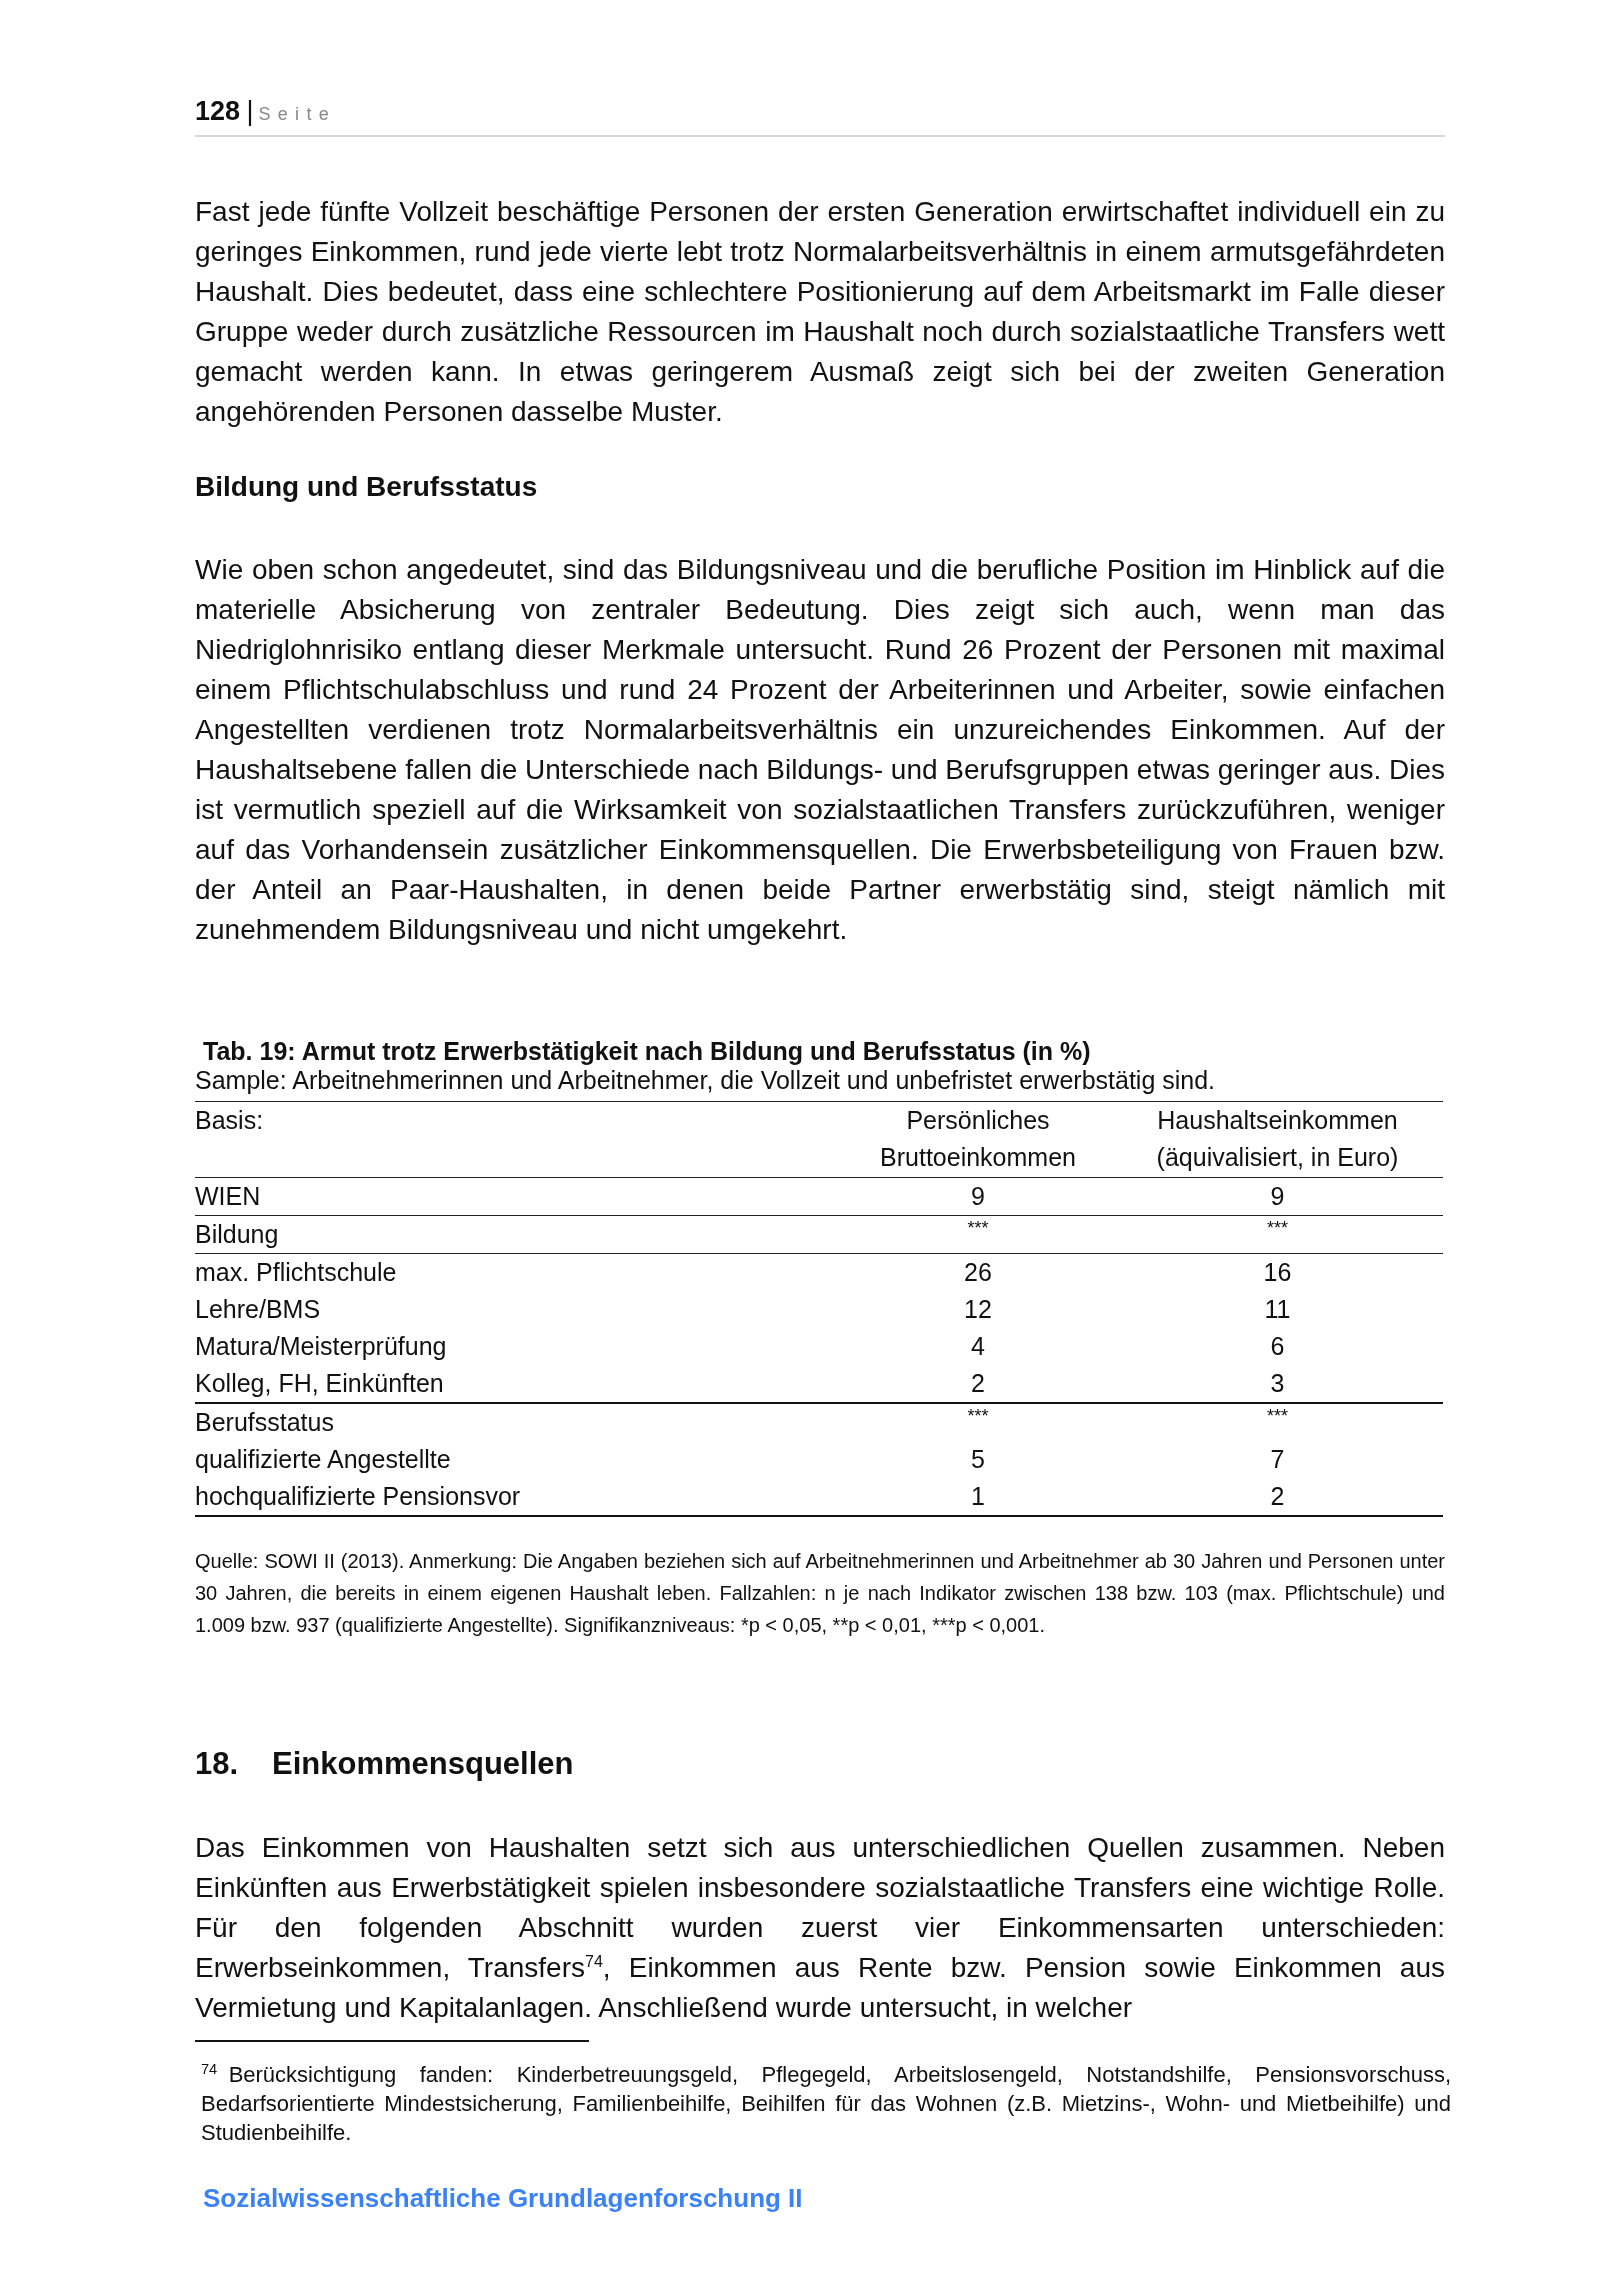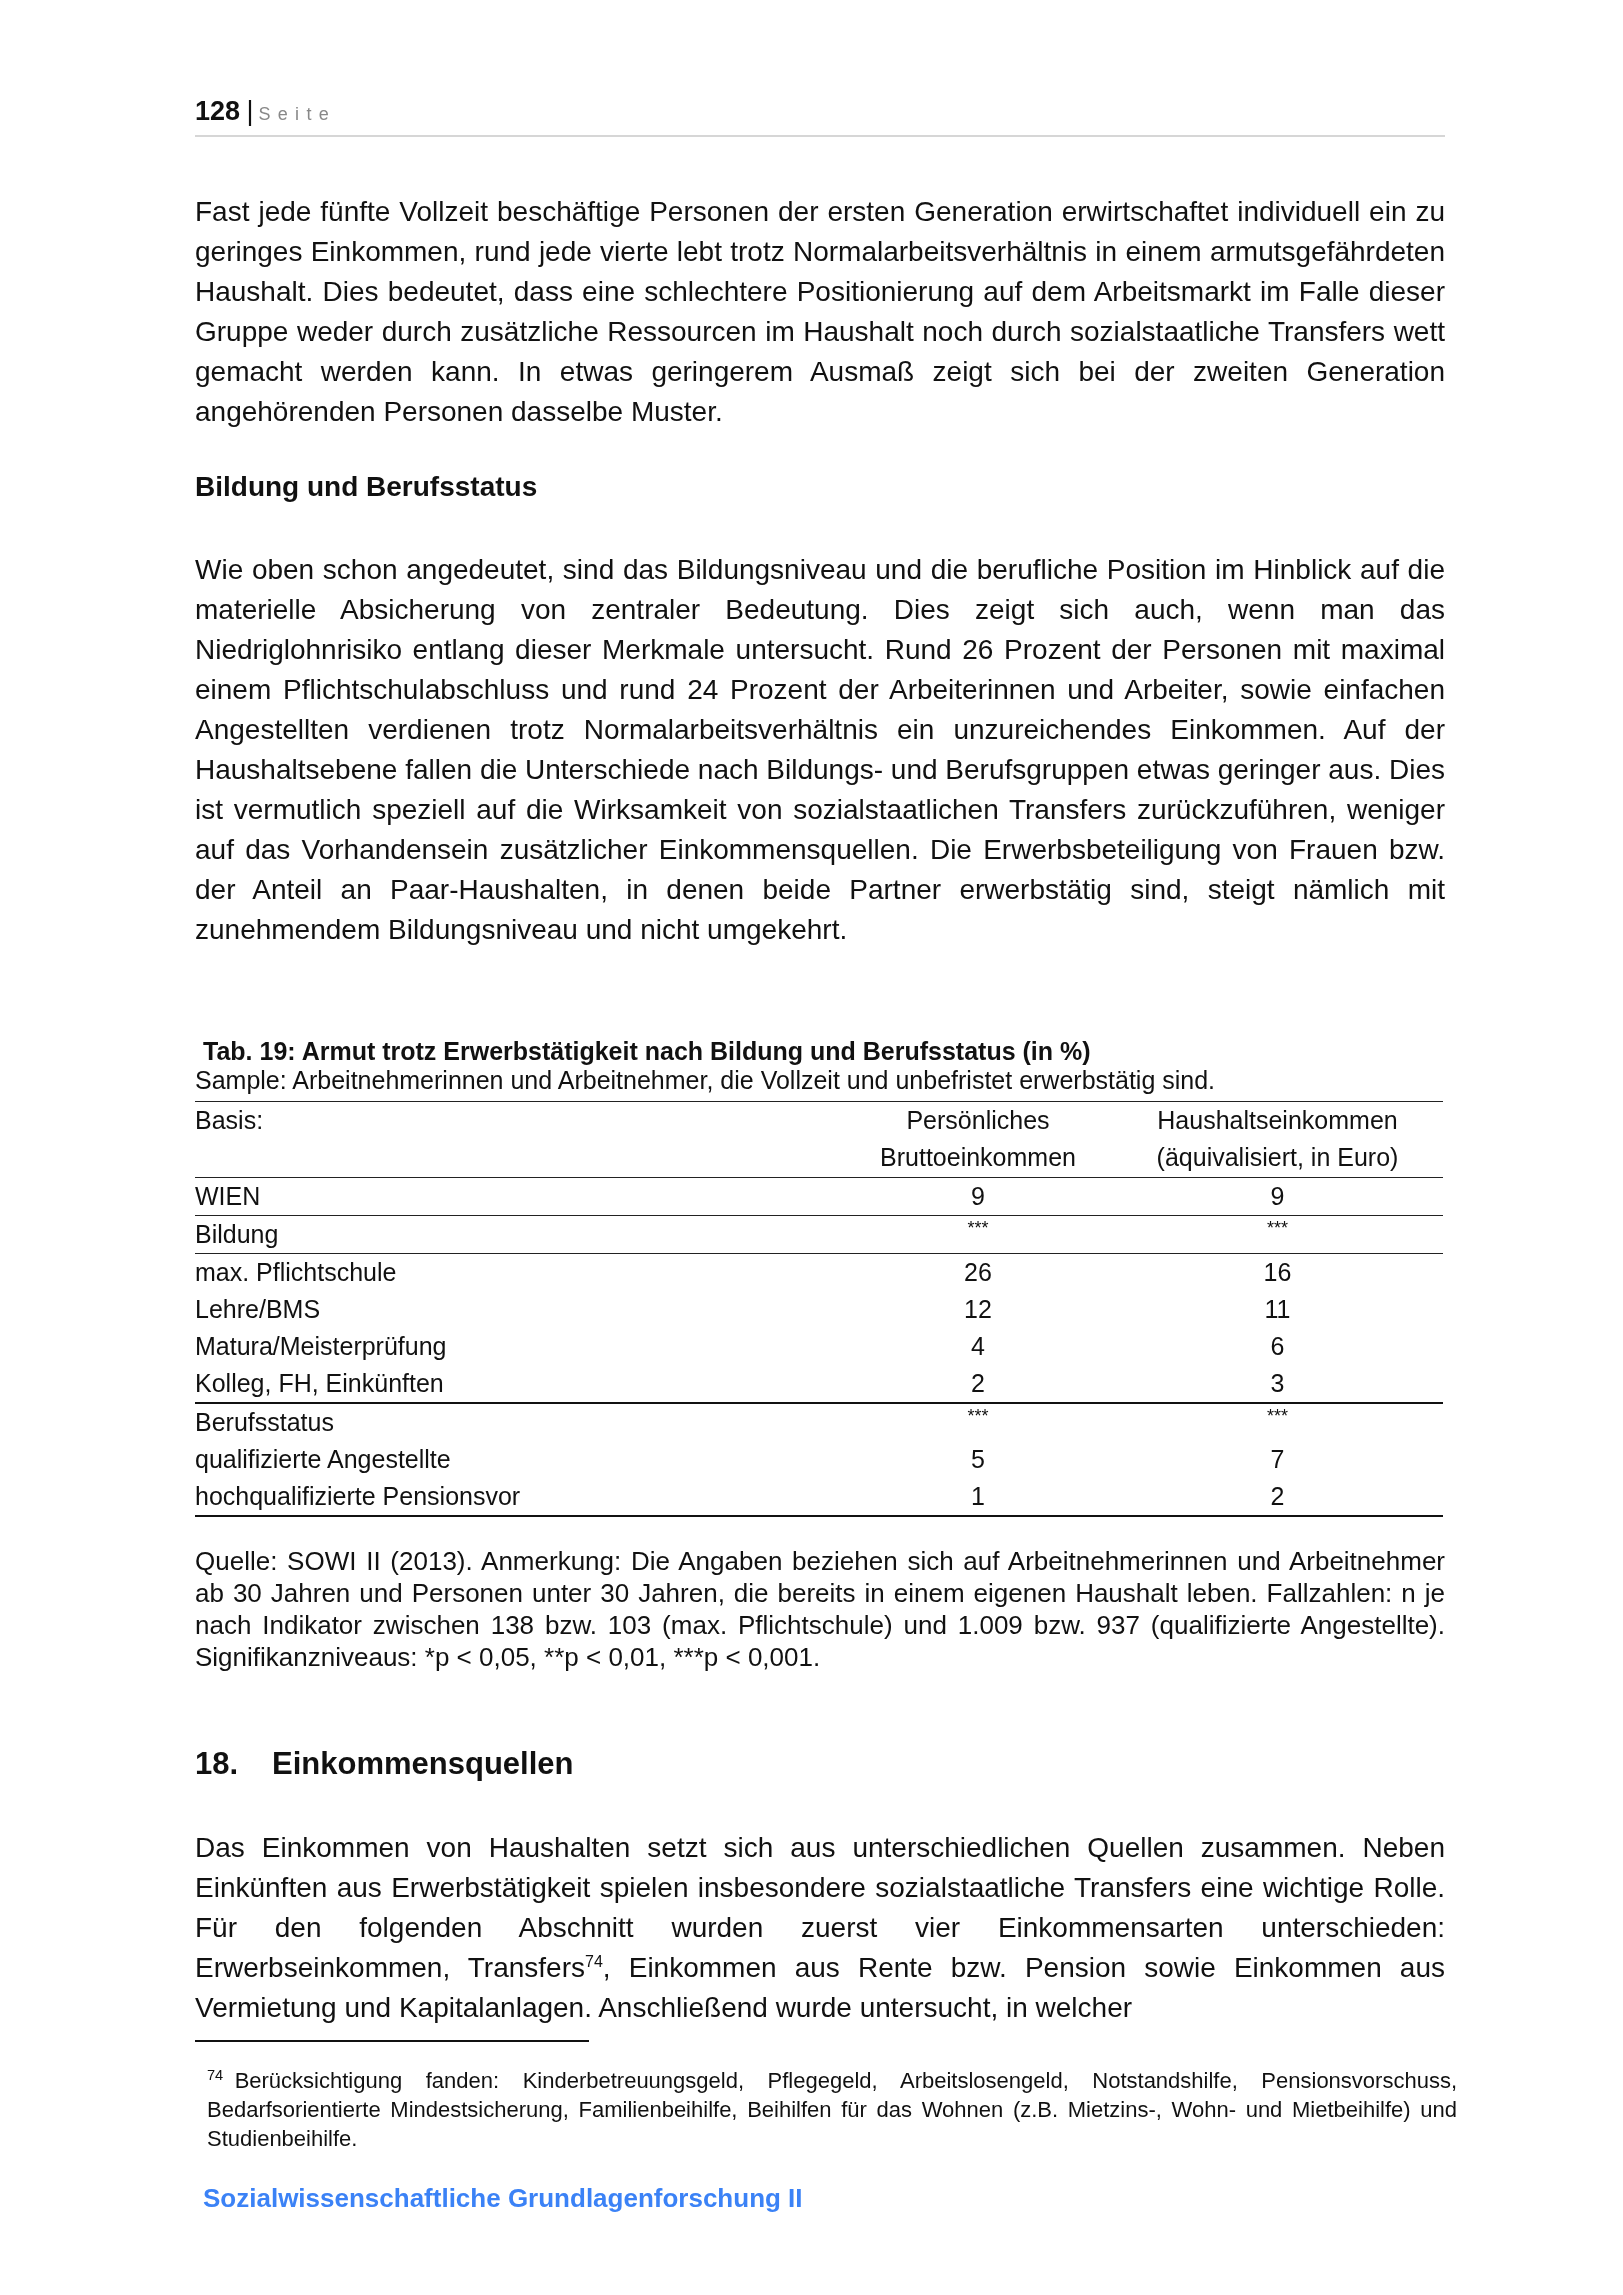--- a/index.html
+++ b/index.html
@@ -24,31 +24,31 @@
   table.t td { padding:0; line-height:37px; vertical-align:top; }
   table.t tr.hdr td { height:75px; border-top:1.6px solid #222; }
   table.t tr.line td { border-top:1.6px solid #222; }
   table.t tr.thick td { border-top:2.4px solid #111; }
   table.t tr.last td { border-bottom:2.4px solid #111; }
   table.t .stars { font-size:18px; line-height:24px; vertical-align:top; }
   .col-lbl { width:649px; text-align:left; }
   .col-a { width:268px; text-align:center; }
   .col-b { text-align:center; }
 
-  .tab-note { position:absolute; top:1545px; left:0; width:1250px; font-size:26px; line-height:32px;
+  .tab-note { position:absolute; top:1545px; left:0; width:1250px; font-size:20px; line-height:32px;
               text-align:justify; text-align-last:left; margin:0; }
 
   .h-sec { position:absolute; top:1746px; left:0; font-size:31px; font-weight:bold; margin:0; }
   .h-sec .num { display:inline-block; width:77px; }
   .p3 { position:absolute; top:1828px; left:0; width:1250px; }
   sup { font-size:16px; line-height:0; vertical-align:super; }
 
   .fn-rule { position:absolute; top:2040px; left:0; width:394px; height:2.4px; background:#111; }
   .footnote { position:absolute; top:2054px; left:0; width:1250px; font-size:22px; line-height:29px;
-              text-align:justify; text-align-last:left; margin:12px; }
+              text-align:justify; text-align-last:left; margin:6px; }
   .footnote sup { font-size:14.6px; margin-right:11.4px; }
 
   .footer { position:absolute; top:2175px; left:0; font-size:26px; font-weight:bold; color:#3b82f6; margin:8px; }
 </style>
 </head>
 <body>
 
 <div class="page">
 
   <div class="header">

